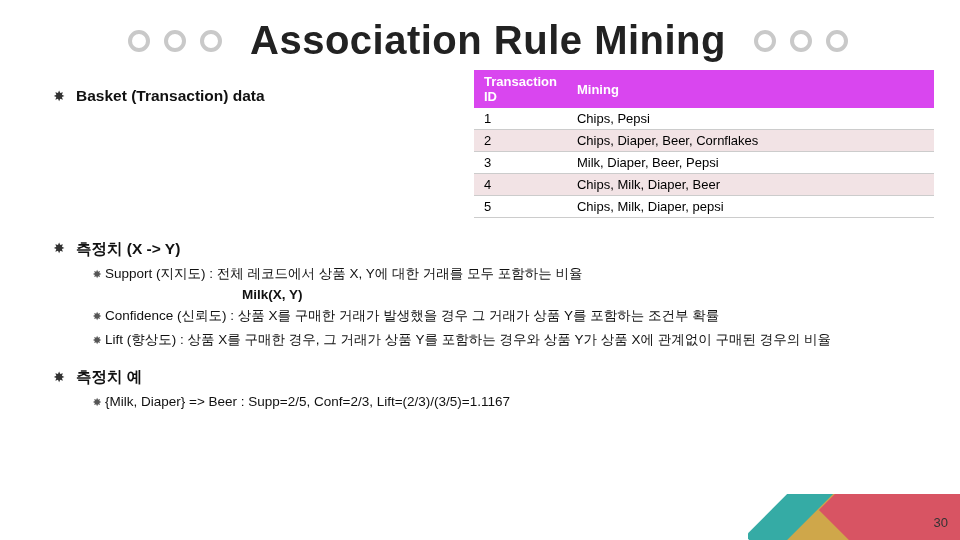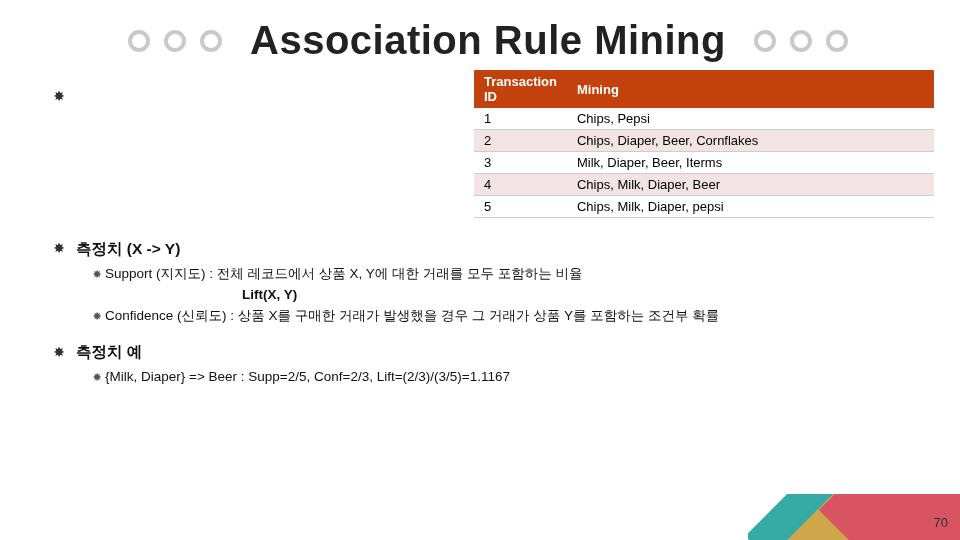--- a/index.html
+++ b/index.html
@@ -19,21 +19,21 @@
   .bullet { font-size: 14px; line-height: 1.4; color: #333; flex: 0 0 14px; text-align: center; }
   .bullet::before { content: "\2738"; } 
   .dash { flex: 0 0 14px; text-align: center; }
   .dash::before { content: "\2738"; color:#555; font-size:11px; }
 
   .heading { font-weight: 700; font-size: 15.5px; }
 
   
   .table-wrap { position: absolute; right: 34px; top: 70px; width: 460px; }
   table { border-collapse: collapse; width: 100%; font-size: 13px; }
-  th { background: #c2410c; color: #fff; text-align: left; padding: 4px 10px; font-weight: 700; }
+  th { background: #d946ef; color: #fff; text-align: left; padding: 4px 10px; font-weight: 700; }
   td { padding: 3px 10px; border-bottom: 1px solid #ccc; }
   tr.alt td { background: #f2e3e5; }
   td.idcol { width: 90px; }
 
   .section-block { margin-top: 132px; }
 
   .sub { margin-left: 38px; margin-top: 4px; font-size: 13.5px; line-height: 1.55; display: flex; gap: 1px; align-items: flex-start; }
   .formula { margin-left: 190px; font-weight: 700; font-size: 13.5px; margin-top: 2px; }
   .formula-wide { margin-left: 60px; font-weight: 400; font-size: 13.5px; margin-top: 4px; }
   .formula-wide b { font-weight: 700; }
@@ -77,70 +77,75 @@
         <tr>
           <td class="idcol">1</td>
           <td>Chips, Pepsi</td>
         </tr>
         <tr class="alt">
           <td class="idcol">2</td>
           <td>Chips, Diaper, Beer, Cornflakes</td>
         </tr>
         <tr>
           <td class="idcol">3</td>
-          <td>Milk, Diaper, Beer, Iterms</td>
+          <td>Milk, Diaper, Beer, Pepsi</td>
         </tr>
         <tr class="alt">
           <td class="idcol">4</td>
           <td>Chips, Milk, Diaper, Beer</td>
         </tr>
         <tr>
           <td class="idcol">5</td>
           <td>Chips, Milk, Diaper, pepsi</td>
         </tr>
       </tbody>
     </table>
   </div>
 
   <div class="content">
 
     <div class="row" style="margin-top:16px;">
       <span class="bullet"></span>
+      <span class="heading">Basket (Transaction) data</span>
     </div>
 
     <div class="section-block">
       <div class="row">
         <span class="bullet"></span>
         <span class="heading">측정치 (X -&gt; Y)</span>
       </div>
 
       <div class="sub">
         <span class="dash"></span>
         <span>Support (지지도) : 전체 레코드에서 상품 X, Y에 대한 거래를 모두 포함하는 비율</span>
       </div>
-      <div class="formula">Lift(X, Y)</div>
+      <div class="formula">Milk(X, Y)</div>
 
       <div class="sub">
         <span class="dash"></span>
         <span>Confidence (신뢰도) : 상품 X를 구매한 거래가 발생했을 경우 그 거래가 상품 Y를 포함하는 조건부 확률</span>
       </div>
 
+      <div class="sub">
+        <span class="dash"></span>
+        <span>Lift (향상도) : 상품 X를 구매한 경우, 그 거래가 상품 Y를 포함하는 경우와 상품 Y가 상품 X에 관계없이 구매된 경우의 비율</span>
+      </div>
     </div>
 
     <div class="row" style="margin-top:16px;align-items:center;">
       <span class="bullet"></span>
       <span class="heading">측정치 예</span>
     </div>
     <div class="sub">
       <span class="dash"></span>
       <span>{Milk, Diaper} =&gt; Beer :  Supp=2/5, Conf=2/3, Lift=(2/3)/(3/5)=1.1167</span>
     </div>
 
   </div>
 
   <div class="footer-shape">
     <div class="tri-teal"></div>
     <div class="tri-gold"></div>
     <div class="tri-red"></div>
   </div>
-  <div class="pagenum">70</div>
+  <div class="pagenum">30</div>
 
 </div>
 
 </body></html>

